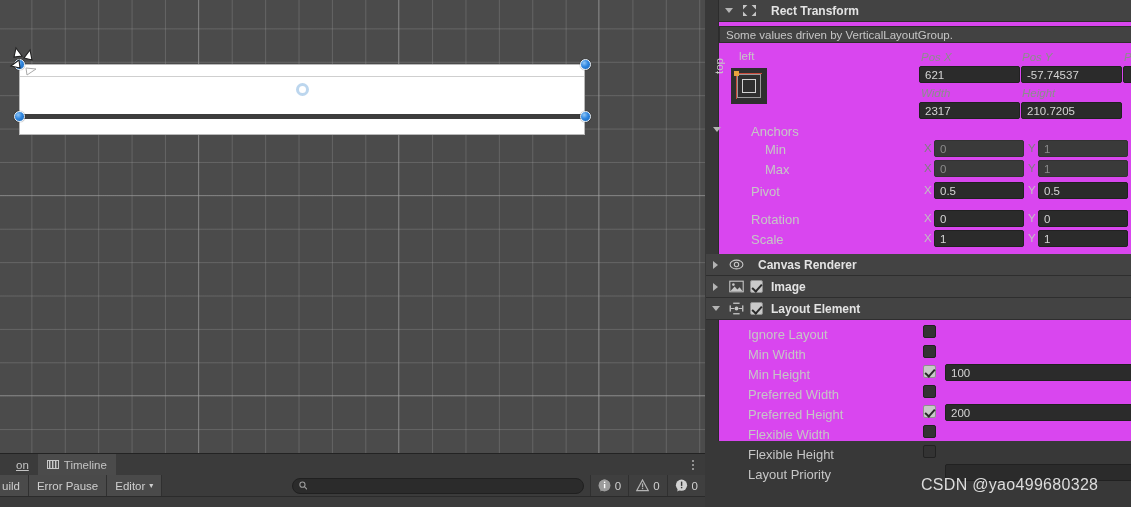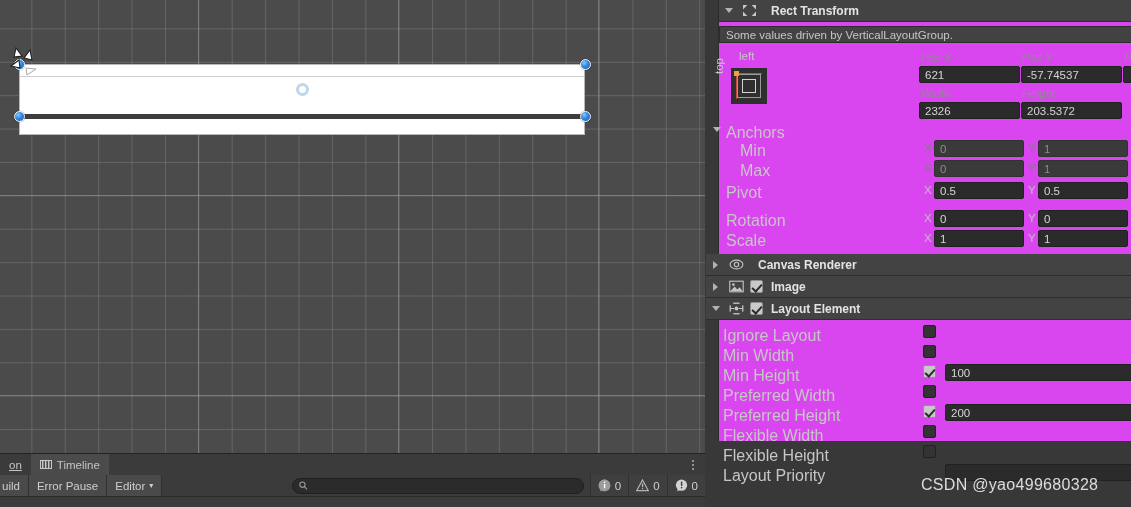--- a/index.html
+++ b/index.html
@@ -64,21 +64,21 @@
   }
   #dock-tabbar {
     position: absolute; left: 0; top: 0; width: 705px; height: 22px;
     background: #3b3b3b; border-top: 1px solid #232323;
     display: flex; align-items: center;
   }
   .dock-tab {
     height: 22px; display: flex; align-items: center; gap: 5px;
     padding: 0 9px; font-size: 11.5px; color: #c4c4c4;
   }
-  #tab-inspector-partial { padding-left: 9px; color: #c4c4c4; text-decoration: underline; }
+  #tab-inspector-partial { padding-left: 16px; color: #c4c4c4; text-decoration: underline; }
   #tab-timeline { background: #4b4b4b; }
   #dock-kebab {
     position: absolute; right: 5px; top: 3px; width: 14px; height: 16px;
     display: flex; flex-direction: column; align-items: center; justify-content: center; gap: 2px;
   }
   #dock-kebab i { width: 2px; height: 2px; background: #b0b0b0; border-radius: 50%; display: block; }
 
   #console-toolbar {
     position: absolute; left: 0; top: 22px; width: 705px; height: 22px;
     background: #3b3b3b; display: flex; align-items: stretch;
@@ -181,21 +181,21 @@
     position: absolute; height: 17px;
     background: #2b2b2b; border: 1px solid #212121; border-radius: 2px;
     display: flex; align-items: center; padding-left: 5px;
     font-size: 11.5px; color: #d5d5d5;
   }
   .fld-box.disabled { background: #3a3a3a; border-color: #323232; color: #8b8b8b; }
   .axis {
     position: absolute; font-size: 11.5px; color: #c0c0c0;
   }
   .axis.dim { color: #7e7e7e; }
-  .row-label { position: absolute; font-size: 16px; color: #c6c6c6; }
+  .row-label { position: absolute; font-size: 13px; color: #c6c6c6; margin-left: 25px; }
 
   #watermark {
     position: absolute; left: 921px; top: 476px;
     font-size: 16px; color: #dcdcdc;
     letter-spacing: .3px;
     white-space: nowrap;
     font-family: "Liberation Sans", sans-serif;
   }
 </style>
 </head>
@@ -343,24 +343,24 @@
   <div class="fld-box" style="left:1021px;top:66px;width:101px;">
     <span>-57.74537</span>
   </div>
   <div class="fld-box" style="left:1123px;top:66px;width:101px;">
     <span></span>
   </div>
 
   <div class="fld-label dim" style="left:921px;top:87px;">Width</div>
   <div class="fld-label dim" style="left:1022px;top:87px;">Height</div>
   <div class="fld-box" style="left:919px;top:102px;width:101px;">
-    <span>2326</span>
+    <span>2317</span>
   </div>
   <div class="fld-box" style="left:1021px;top:102px;width:101px;">
-    <span>203.5372</span>
+    <span>210.7205</span>
   </div>
 
   <div style="position:absolute;left:713px;top:124px;width:12px;height:12px;">
     <span class="foldout open" style="position:absolute;left:0;top:0;"></span>
   </div>
   <div class="row-label" style="position:absolute;left:726px;top:124px;">Anchors</div>
 
   <div class="row-label" style="position:absolute;left:740px;top:142px;">Min</div>
   <div class="axis dim" style="left:924px;top:142px;">X</div>
   <div class="fld-box disabled" style="left:934px;top:140px;width:90px;">

